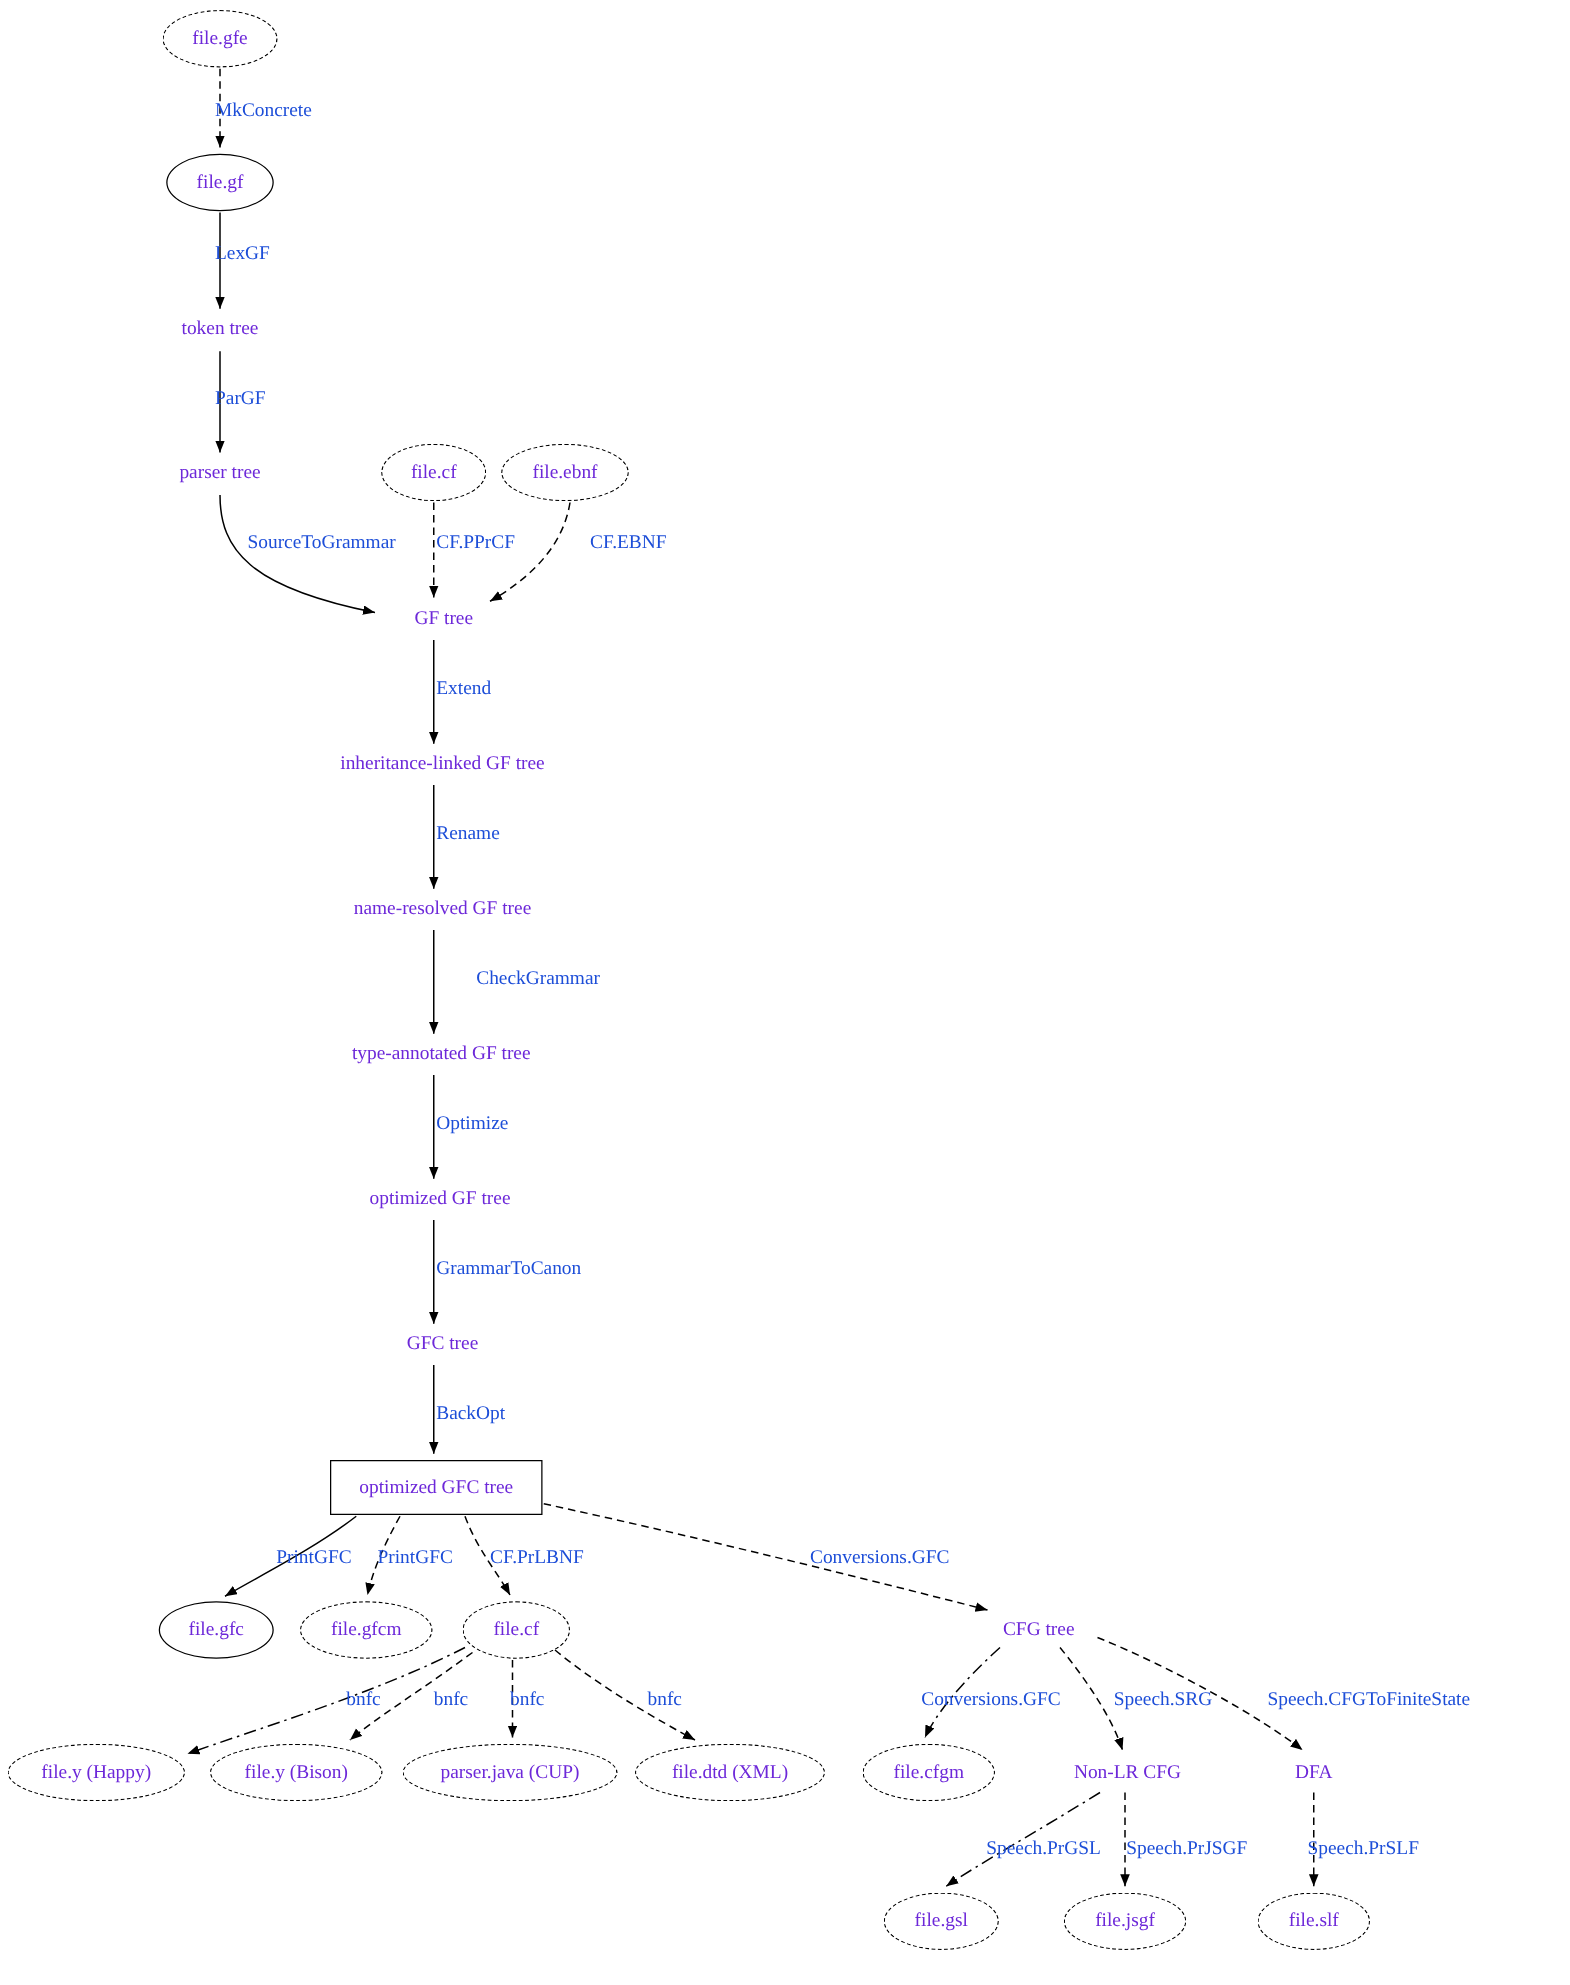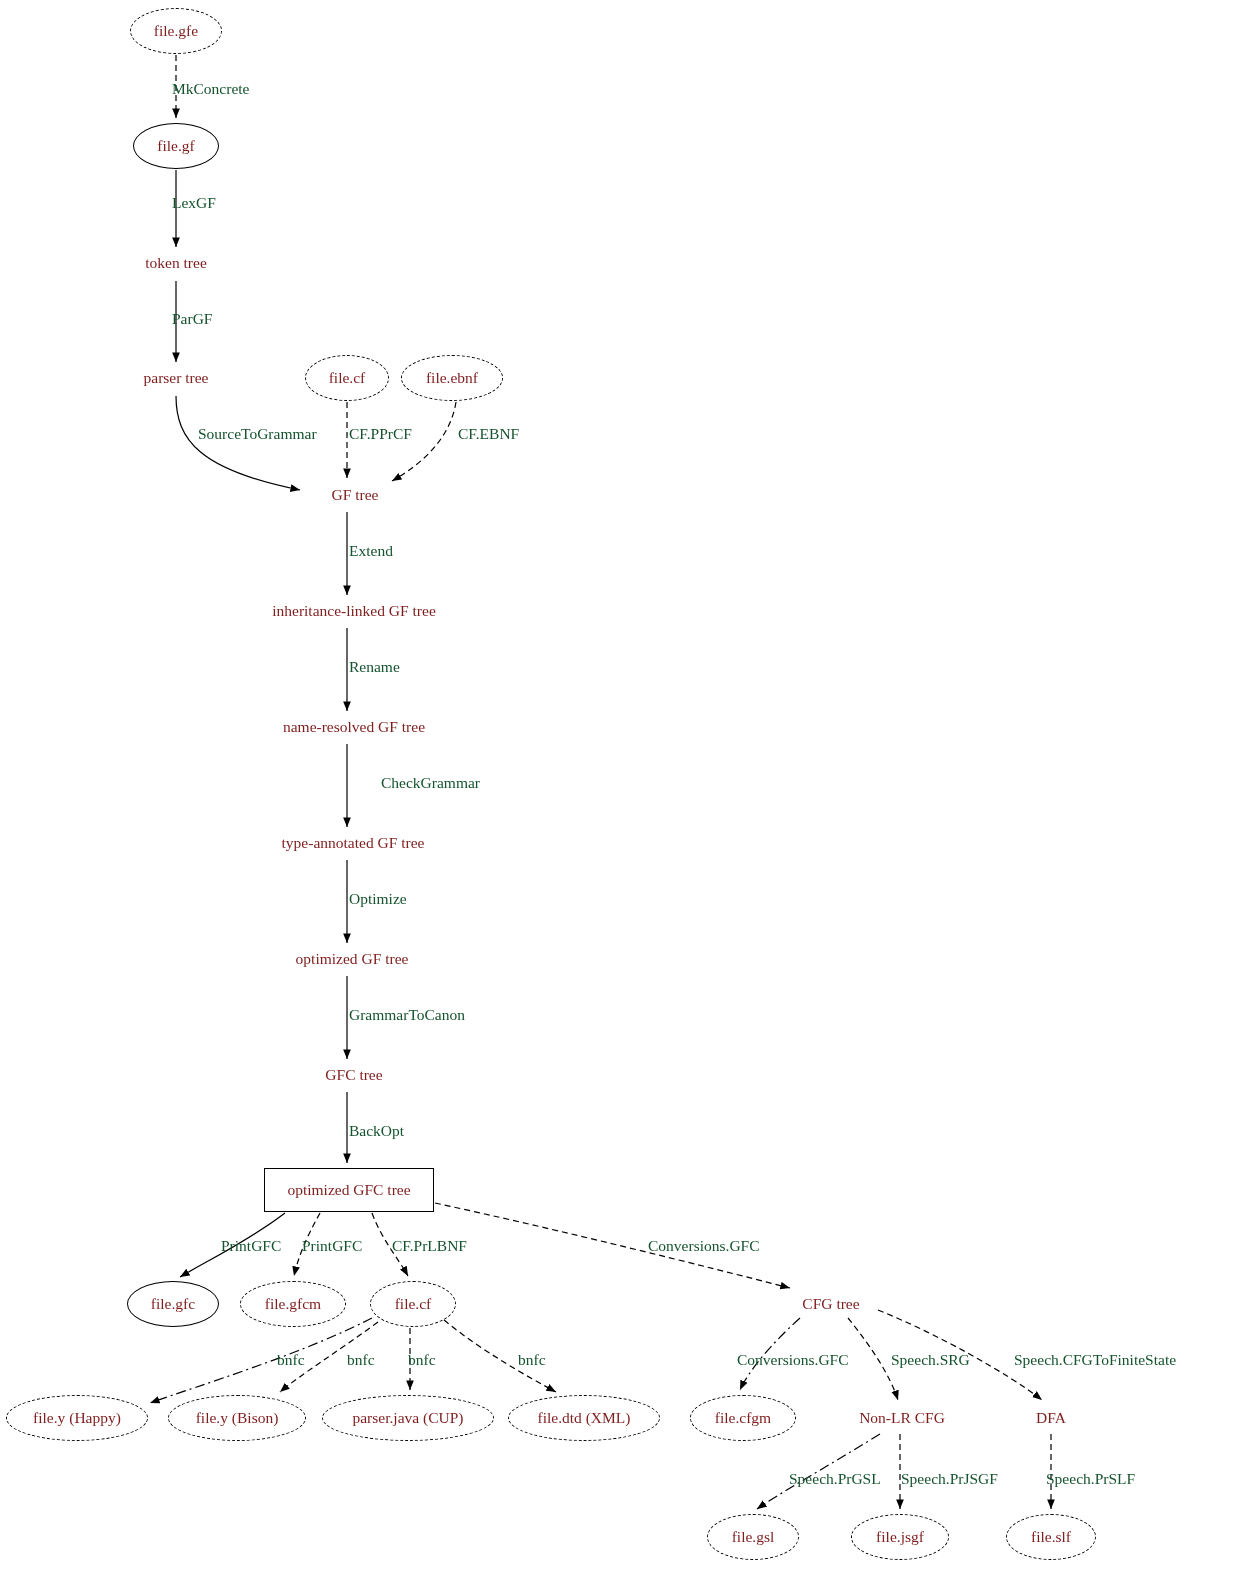--- a/index.html
+++ b/index.html
@@ -23,21 +23,21 @@
     height: 1588px;
     pointer-events: none;
   }
   .node {
     position: absolute;
     display: flex;
     align-items: center;
     justify-content: center;
     text-align: center;
     font-size: 15.5px;
-    color: #7f1d1d;
+    color: #6d28d9;
     white-space: nowrap;
     box-sizing: border-box;
   }
   .node.plain {
     background: transparent;
     border: none;
   }
   .node.ellipse-dashed {
     border: 1px dashed #000000;
     border-radius: 50%;
@@ -46,21 +46,21 @@
     border: 1.3px solid #000000;
     border-radius: 50%;
   }
   .node.box-solid {
     border: 1.3px solid #000000;
     border-radius: 0;
   }
   .edge-label {
     position: absolute;
     font-size: 15.5px;
-    color: #14532d;
+    color: #1d4ed8;
     white-space: nowrap;
     font-family: "Liberation Serif", serif;
   }
 </style>
 </head>
 <body>
 
 <div id="canvas">
 
   <svg class="edges" viewBox="0 0 1256 1588">
@@ -203,21 +203,21 @@
     </div>
   <div class="node ellipse-dashed" style="left:1006px;top:1514px;width:90px;height:46px;">
       <span>file.slf</span>
     </div>
 
   <div class="edge-label" style="left:172px;top:80px;">MkConcrete</div>
   <div class="edge-label" style="left:172px;top:194px;">LexGF</div>
   <div class="edge-label" style="left:172px;top:310px;">ParGF</div>
   <div class="edge-label" style="left:198px;top:425px;">SourceToGrammar</div>
   <div class="edge-label" style="left:349px;top:425px;">CF.PPrCF</div>
-  <div class="edge-label" style="left:458px;top:425px;text-align:center;">CF.EBNF</div>
+  <div class="edge-label" style="left:472px;top:425px;text-align:center;">CF.EBNF</div>
   <div class="edge-label" style="left:349px;top:542px;">Extend</div>
   <div class="edge-label" style="left:349px;top:658px;">Rename</div>
   <div class="edge-label" style="left:349px;top:774px;padding-left:32px;">CheckGrammar</div>
   <div class="edge-label" style="left:349px;top:890px;">Optimize</div>
   <div class="edge-label" style="left:349px;top:1006px;">GrammarToCanon</div>
   <div class="edge-label" style="left:349px;top:1122px;">BackOpt</div>
   <div class="edge-label" style="left:221px;top:1237px;">PrintGFC</div>
   <div class="edge-label" style="left:302px;top:1237px;">PrintGFC</div>
   <div class="edge-label" style="left:392px;top:1237px;">CF.PrLBNF</div>
   <div class="edge-label" style="left:648px;top:1237px;">Conversions.GFC</div>

